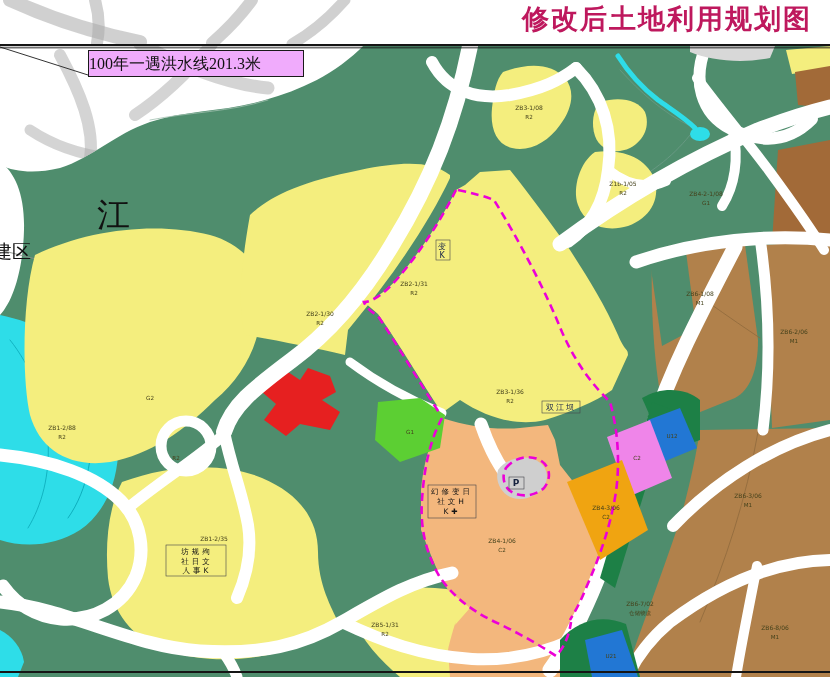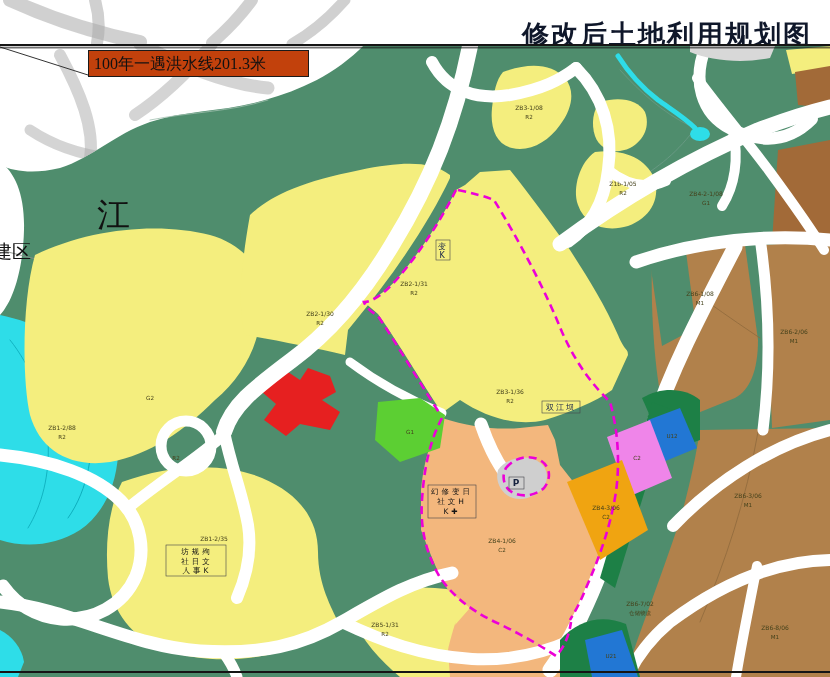--- a/index.html
+++ b/index.html
@@ -1,22 +1,22 @@
 <!DOCTYPE html>
 <html><head>
 <meta charset="utf-8">
 <style>
   html,body{margin:0;padding:0;background:#888;}
   .stage{position:relative;width:830px;height:677px;background:#ffffff;overflow:hidden;
          font-family:"Liberation Sans",sans-serif;}
-  .title{position:absolute;top:17px;right:18px;font-family:"Liberation Serif",serif;
-         font-size:27px;font-weight:600;letter-spacing:2px;color:#0f172a;white-space:nowrap;}
-  .flood-box{position:absolute;left:88px;top:50px;width:214px;height:25px;background:#c2410c;
+  .title{position:absolute;top:1px;right:18px;font-family:"Liberation Serif",serif;
+         font-size:27px;font-weight:600;letter-spacing:2px;color:#be185d;white-space:nowrap;}
+  .flood-box{position:absolute;left:88px;top:50px;width:214px;height:25px;background:#f0abfc;
          border:1.6px solid #1a1a1a;font-family:"Liberation Serif",serif;font-size:16px;
-         line-height:25px;padding-left:5px;color:#111;white-space:nowrap;z-index:6;}
+         line-height:25px;color:#111;white-space:nowrap;z-index:6;}
   .river-label{position:absolute;left:97px;top:193px;font-family:"Liberation Serif",serif;
          font-size:33px;letter-spacing:4px;color:#111;z-index:6;}
   .district-label{position:absolute;left:-7px;top:239px;font-family:"Liberation Serif",serif;
          font-size:19px;color:#111;z-index:6;}
   svg.map{position:absolute;left:0;top:44px;width:830px;height:633px;z-index:2;}
   svg.wm-top{position:absolute;left:0;top:0;width:830px;height:44px;z-index:1;}
   .road{fill:none;stroke-linecap:round;stroke-linejoin:round;}
   .dash{fill:none;stroke-width:2.6;stroke-dasharray:8 5;}
   .contour{fill:none;stroke-linecap:round;}
   svg text{font-family:"DejaVu Sans",sans-serif;}

